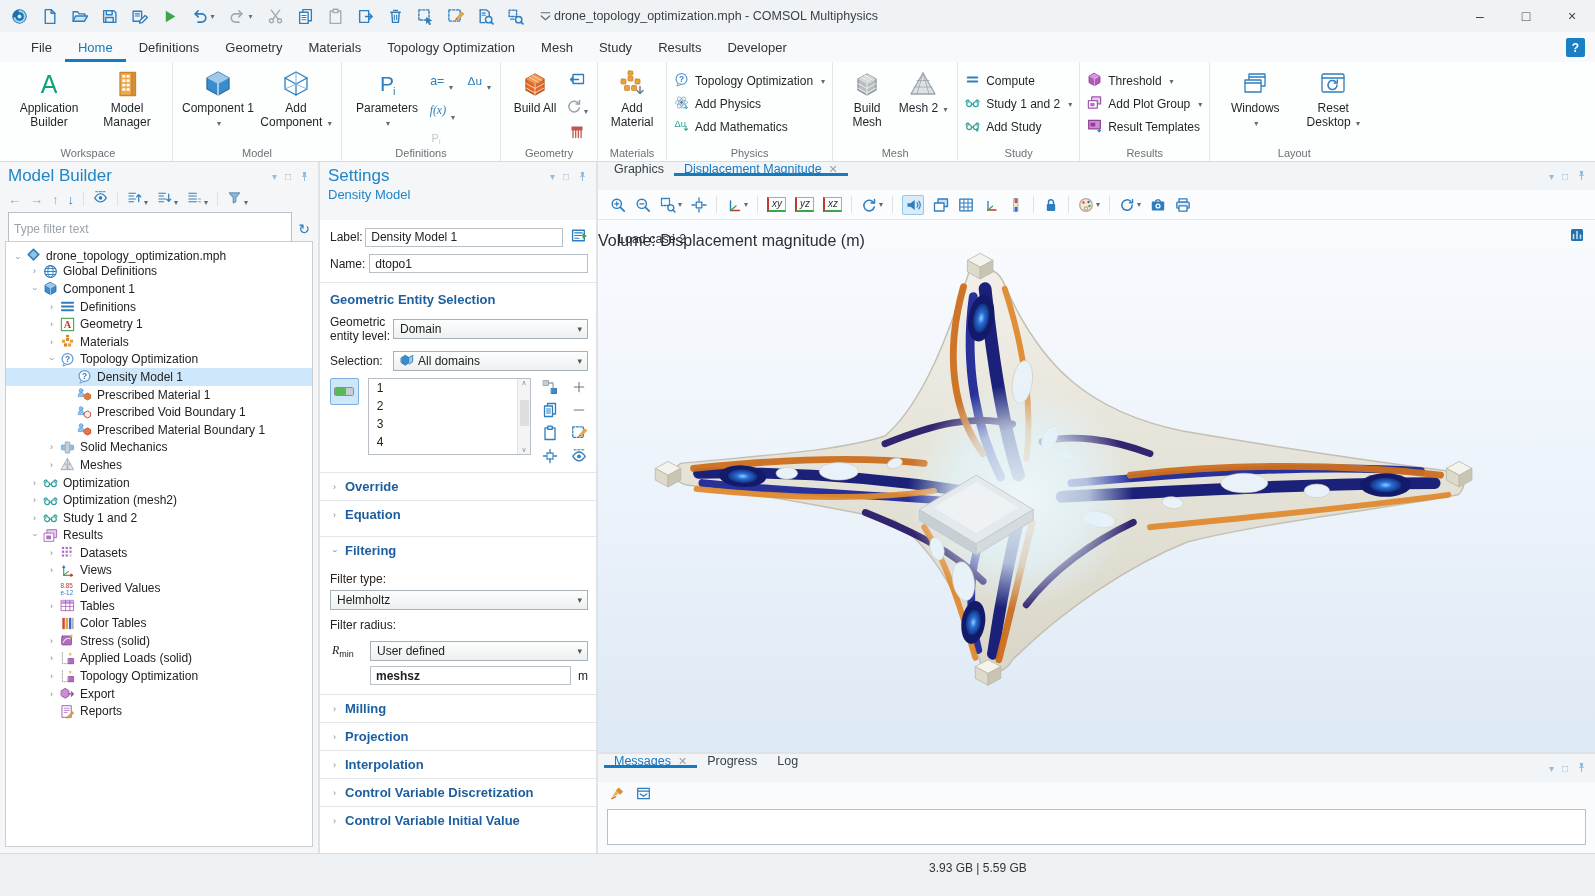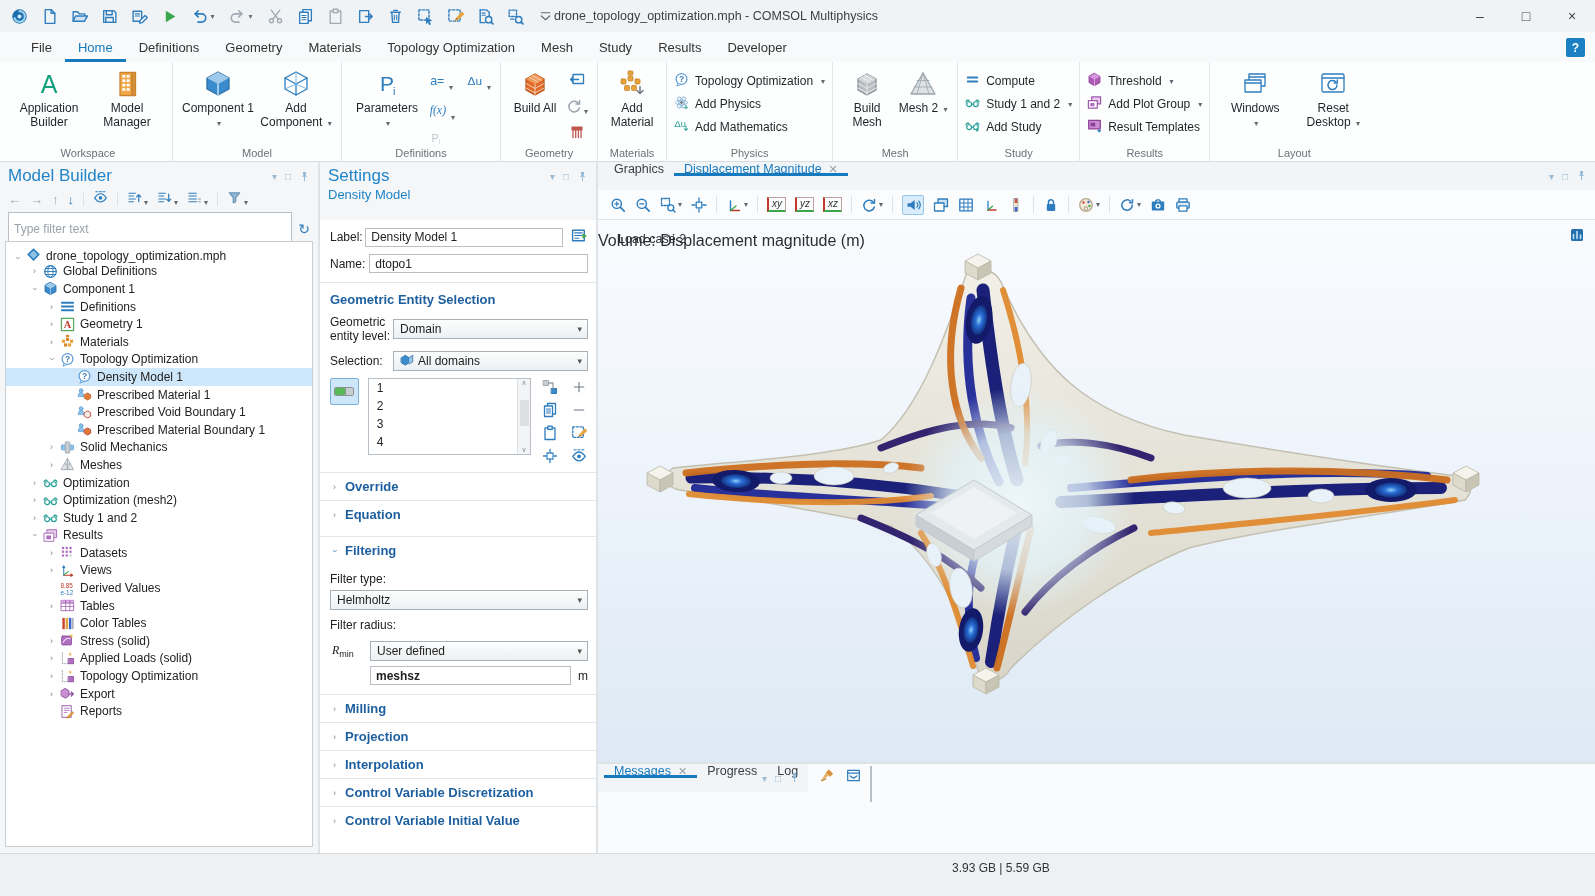--- a/index.html
+++ b/index.html
@@ -112,27 +112,27 @@
   .gbtn{display:flex;align-items:center;position:relative}
   .gbtn.active{background:#d9ecfb;border:1px solid #97c5e8;border-radius:2px;padding:1px 2px}
   .chip{border:1px solid #c0a0a0;border-left:2px solid #c0392b;border-bottom:2px solid #3aa54a;font-size:10px;font-style:italic;padding:0 3px;color:#333;line-height:12px}
   .gcanvas{position:relative;flex:1;background:linear-gradient(#f9fbfe 0%,#eef4fb 45%,#dde9f5 100%);overflow:hidden}
   .loadcase{position:absolute;left:20px;top:12px;font-size:12.5px;color:#2a2f34}
   .plottitle{position:absolute;left:0;right:0;top:12px;text-align:left;font-size:16px;color:#2a2f34}
   .cornerico{position:absolute;right:10px;top:7px}
   .dronewrap{position:absolute;inset:0}
 
   
-  .msgs{flex:1;background:#fafbfc;display:flex;flex-direction:row}
+  .msgs{flex:1;background:#fafbfc;display:flex;flex-direction:column}
   .mtools{height:25px;display:flex;gap:11px;align-items:center;padding-left:12px}
   .msgbox{margin:2px 9px 8px;height:36px;background:#fff;border:1px solid #b8bfc6}
 
   
   .statusbar{position:absolute;left:0;right:0;top:853px;height:43px;background:#eef1f3;border-top:1px solid #d8dcdf}
-  .memtext{position:absolute;left:952px;top:7px;font-size:12px;color:#333}
+  .memtext{position:absolute;left:929px;top:7px;font-size:12px;color:#333}
   .dis{opacity:.9}
 </style>
 </head>
 <body>
 
 <div class="win">
 
   <div class="titlebar">
     <div class="qat" id="qat">
         <div class="qi">

